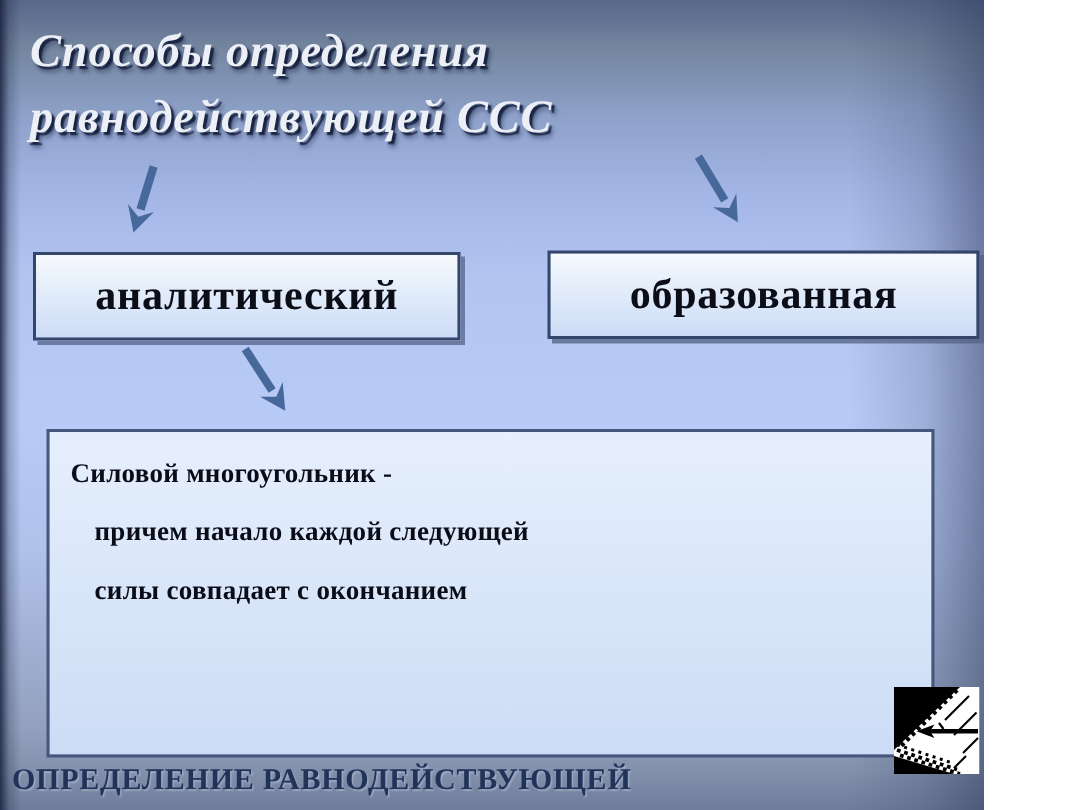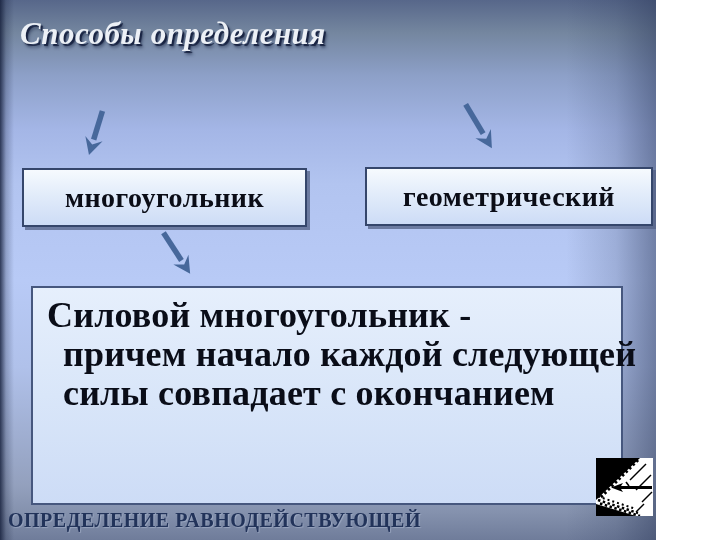--- a/index.html
+++ b/index.html
@@ -46,21 +46,21 @@
   .box-analytic { left:365px; top:167px; width:288px; }
 
   
   .def-box{
     position:absolute; left:31px; top:286px; width:592px; height:219px;
     background:linear-gradient(180deg,#e6effc 0%, #d9e6f9 50%, #cddcf6 100%);
     border:2px solid #46577e;
     padding:8px 14px 0 14px;
   }
   .def-line{
-    font-weight:bold; font-size:36px; line-height:39px;
+    font-weight:bold; font-size:18px; line-height:39px;
     color:#0a0d18; letter-spacing:0.2px; white-space:nowrap;
   }
   .def-line.indented{ padding-left:16px; }
 
   
   .footer{
     position:absolute; left:8px; top:509px;
     font-weight:bold; font-size:20px; letter-spacing:0.5px;
     color:#22335a;
     text-shadow:1px 1px 1px rgba(210,220,240,0.35);
@@ -69,20 +69,21 @@
   
   .corner-art{ position:absolute; left:596px; top:458px; width:57px; height:58px; }
 </style>
 </head>
 <body>
 
 <div class="slide">
 
   <div class="title">
     <div>Способы определения</div>
+    <div>равнодействующей ССС</div>
   </div>
 
   <svg class="arrow" style="left:76px; top:106px;" width="40" height="52" viewBox="0 0 40 52">
     <g transform="rotate(17 20 26)">
       <line class="stroke" x1="20" y1="4" x2="20" y2="34"></line>
       <polygon class="head" points="20,50 11,33 20,39 29,33"></polygon>
     </g>
   </svg>
 
   <svg class="arrow" style="left:452px; top:98px;" width="52" height="58" viewBox="0 0 52 58">
@@ -93,25 +94,25 @@
   </svg>
 
   <svg class="arrow" style="left:150px; top:226px;" width="52" height="56" viewBox="0 0 52 56">
     <g transform="rotate(-33 26 26)">
       <line class="stroke" x1="26" y1="3" x2="26" y2="36"></line>
       <polygon class="head" points="26,52 17,35 26,41 35,35"></polygon>
     </g>
   </svg>
 
   <div class="method-box box-geometric">
-    <span class="label">многоугольник</span>
+    <span class="label">аналитический</span>
   </div>
 
   <div class="method-box box-analytic">
-    <span class="label">геометрический</span>
+    <span class="label">образованная</span>
   </div>
 
   <div class="def-box">
     <div class="def-line">Силовой многоугольник -</div>
     <div class="def-line indented">причем начало каждой следующей</div>
     <div class="def-line indented">силы совпадает с окончанием</div>
   </div>
 
   <div class="footer">ОПРЕДЕЛЕНИЕ РАВНОДЕЙСТВУЮЩЕЙ</div>
 

